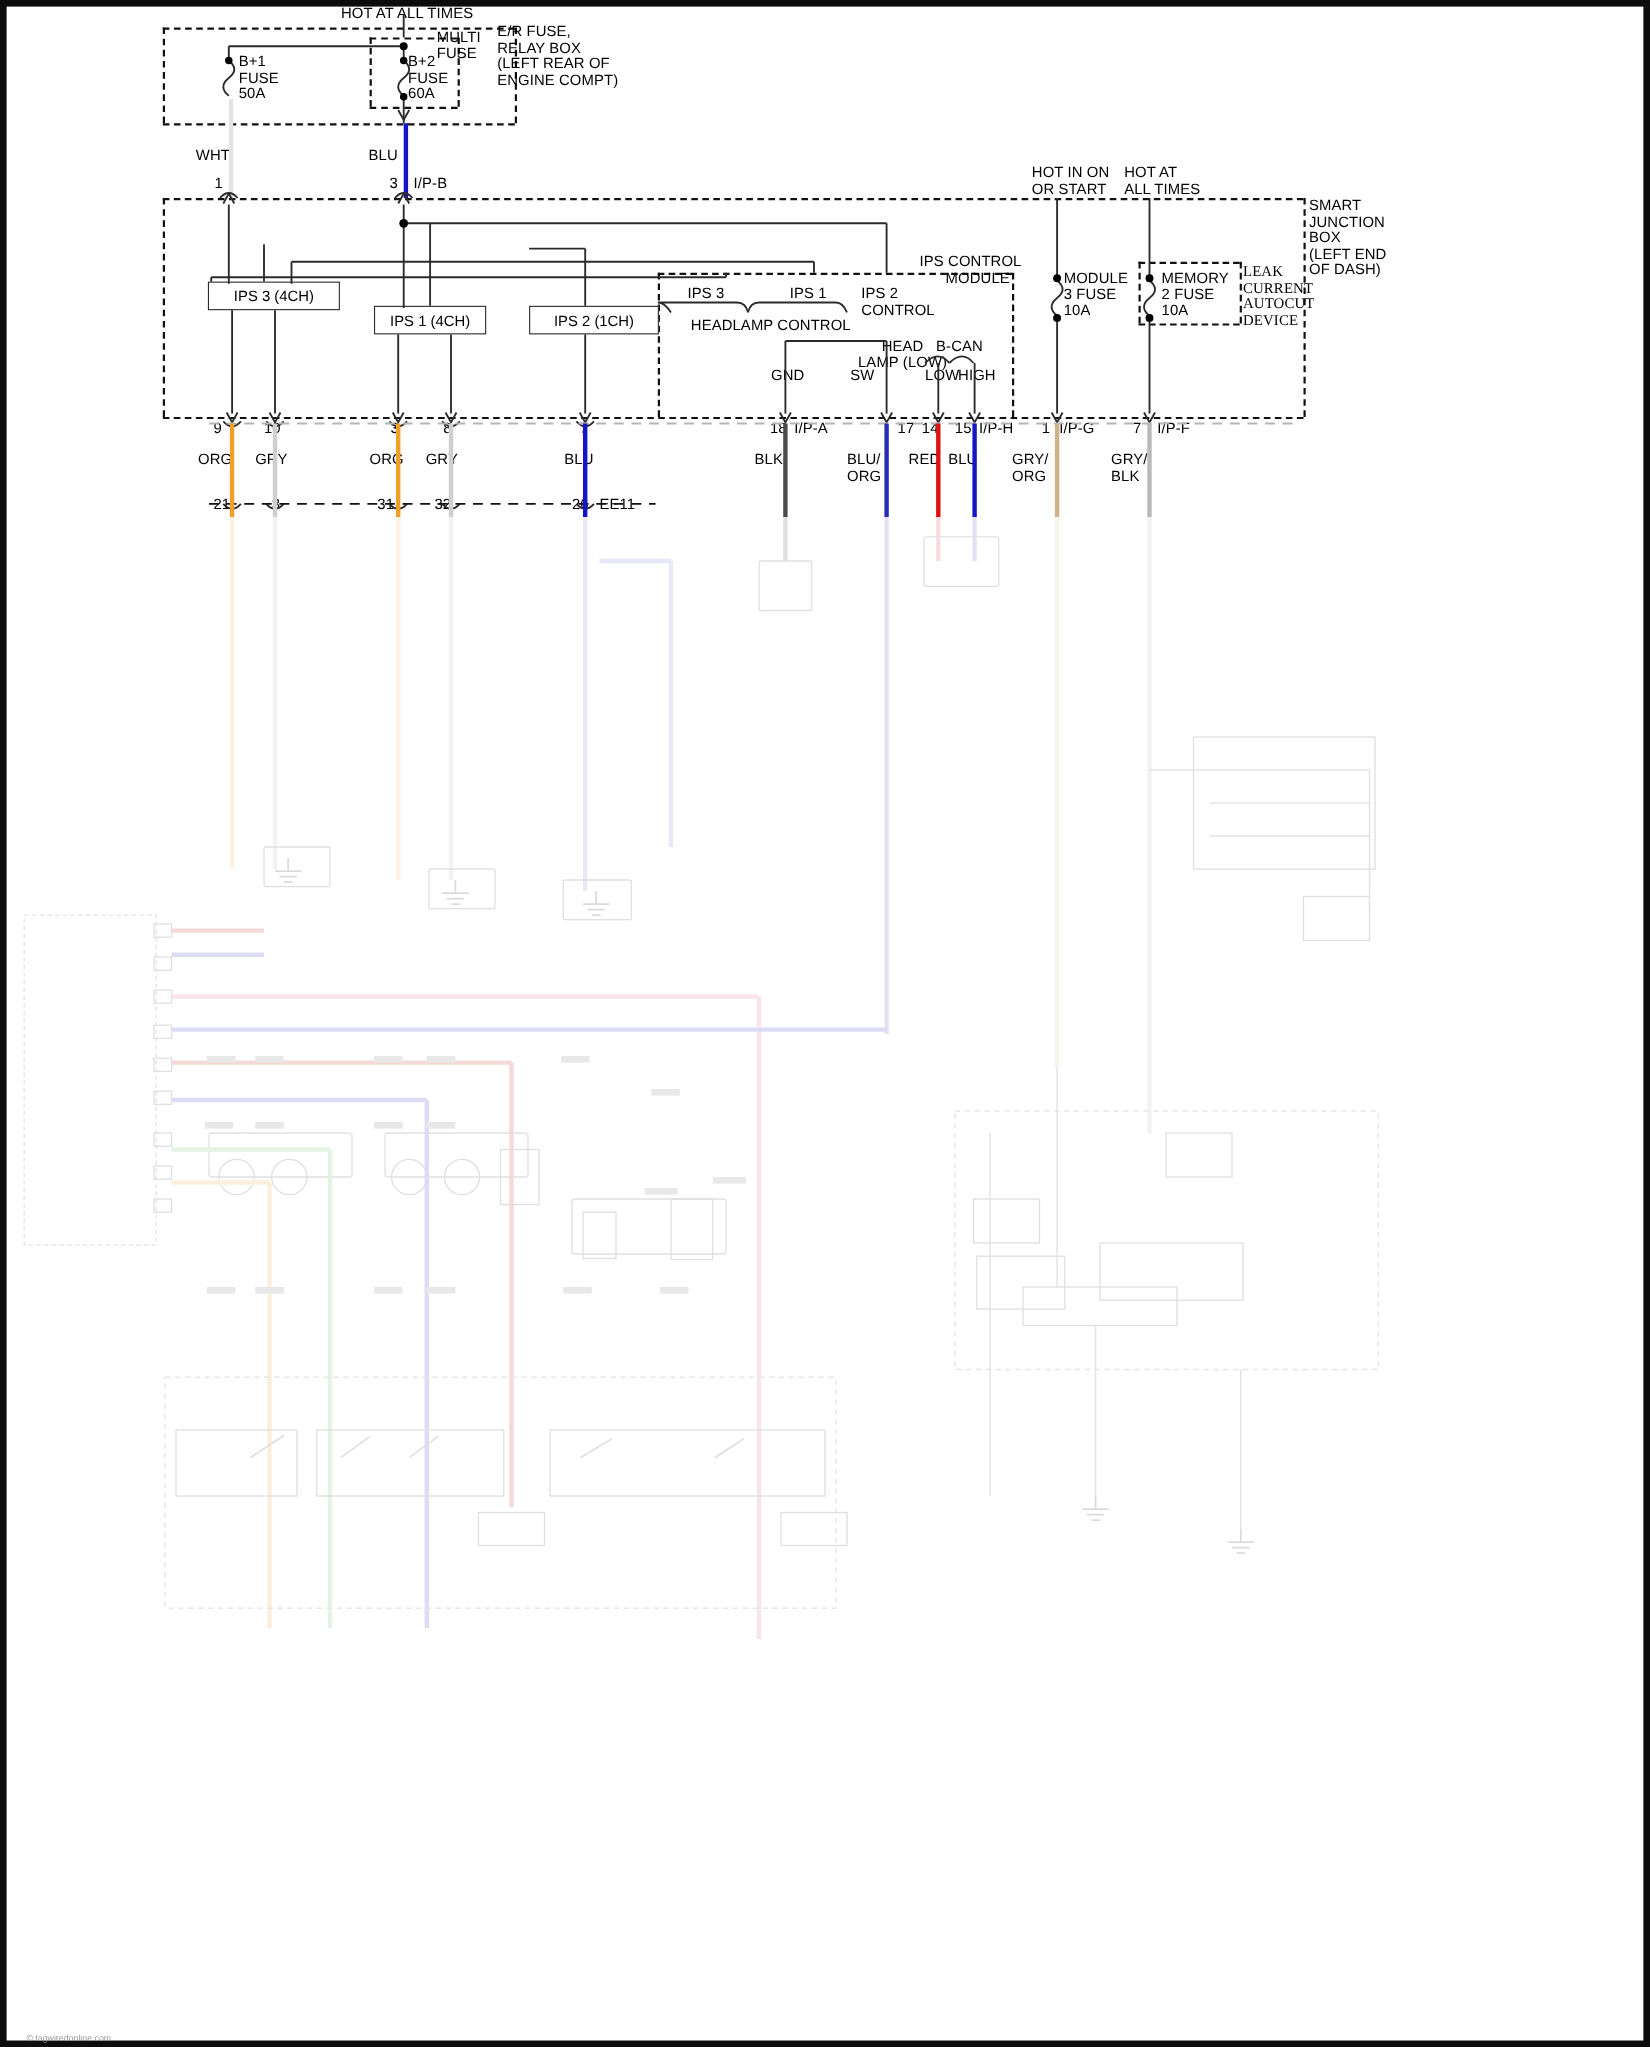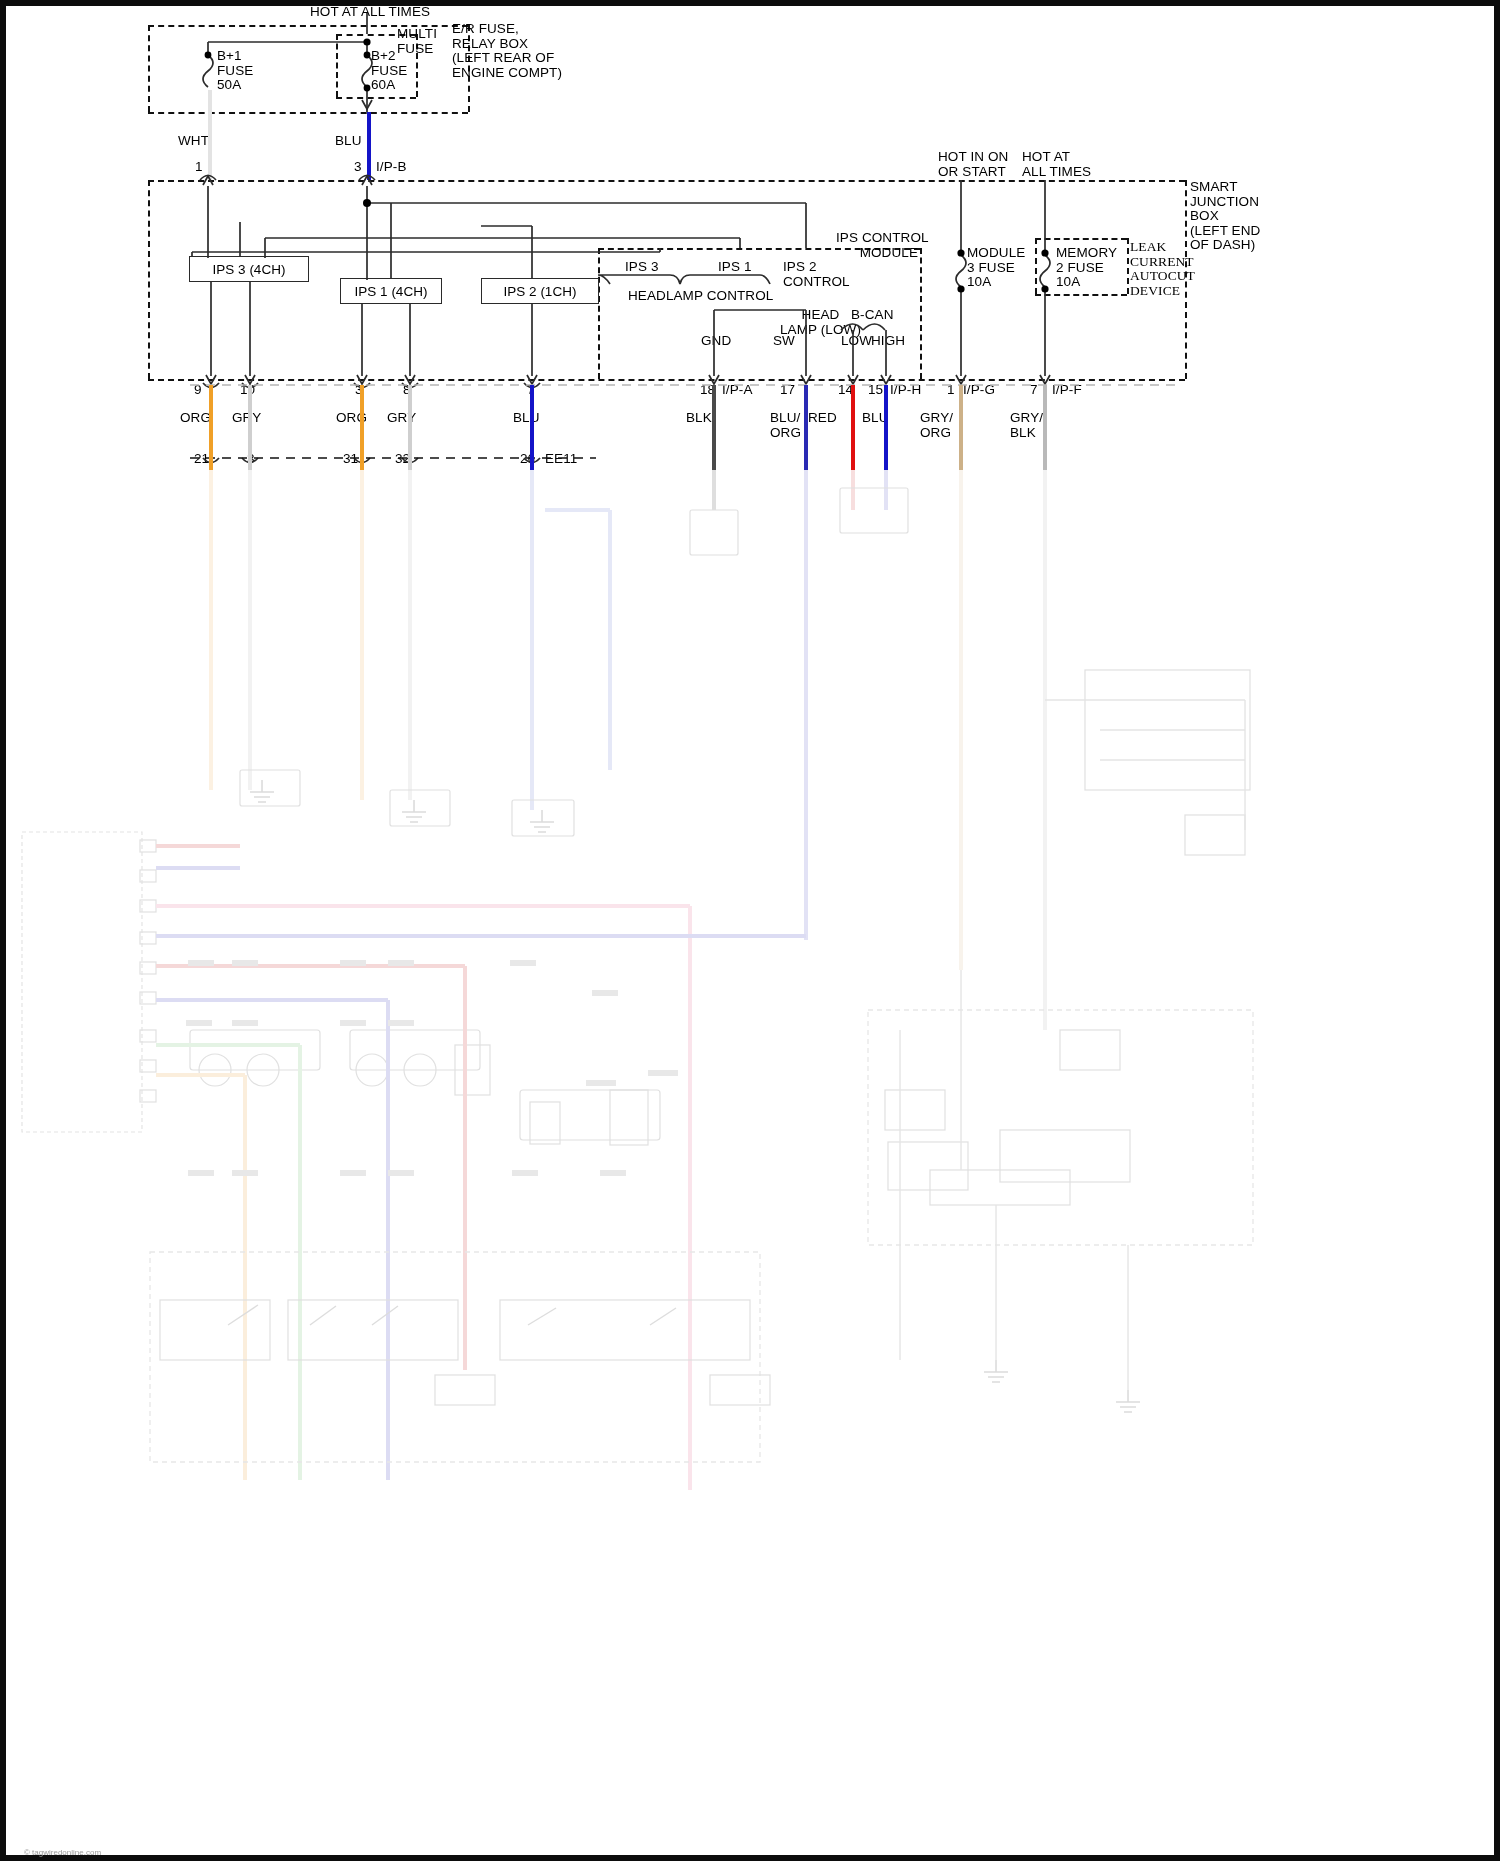--- a/index.html
+++ b/index.html
@@ -124,38 +124,38 @@
 AUTOCUT
 DEVICE</div>
 
   <div class="lbl" style="left:194px;top:383px;">9</div>
   <div class="lbl" style="left:240px;top:383px;">10</div>
   <div class="lbl" style="left:355px;top:383px;">3</div>
   <div class="lbl" style="left:403px;top:383px;">8</div>
   <div class="lbl" style="left:527px;top:383px;">7</div>
   <div class="lbl" style="left:700px;top:383px;">18</div>
   <div class="lbl" style="left:722px;top:383px;">I/P-A</div>
-  <div class="lbl" style="left:780px;top:383px;">17</div>
+  <div class="lbl" style="left:816px;top:383px;">17</div>
   <div class="lbl" style="left:838px;top:383px;">14</div>
   <div class="lbl" style="left:868px;top:383px;">15</div>
   <div class="lbl" style="left:890px;top:383px;">I/P-H</div>
   <div class="lbl" style="left:947px;top:383px;">1</div>
   <div class="lbl" style="left:963px;top:383px;">I/P-G</div>
   <div class="lbl" style="left:1030px;top:383px;">7</div>
   <div class="lbl" style="left:1052px;top:383px;">I/P-F</div>
 
   <div class="lbl" style="left:180px;top:411px;">ORG</div>
   <div class="lbl" style="left:232px;top:411px;">GRY</div>
   <div class="lbl" style="left:336px;top:411px;">ORG</div>
   <div class="lbl" style="left:387px;top:411px;">GRY</div>
   <div class="lbl" style="left:513px;top:411px;">BLU</div>
   <div class="lbl" style="left:686px;top:411px;">BLK</div>
   <div class="lbl" style="left:770px;top:411px;">BLU/
 ORG</div>
-  <div class="lbl" style="left:808px;top:411px;">RED</div>
+  <div class="lbl" style="left:826px;top:411px;">RED</div>
   <div class="lbl" style="left:862px;top:411px;">BLU</div>
   <div class="lbl" style="left:920px;top:411px;">GRY/
 ORG</div>
   <div class="lbl" style="left:1010px;top:411px;">GRY/
 BLK</div>
 
   <div class="lbl" style="left:194px;top:452px;">21</div>
   <div class="lbl" style="left:247px;top:452px;">3</div>
   <div class="lbl" style="left:343px;top:452px;">31</div>
   <div class="lbl" style="left:395px;top:452px;">32</div>

